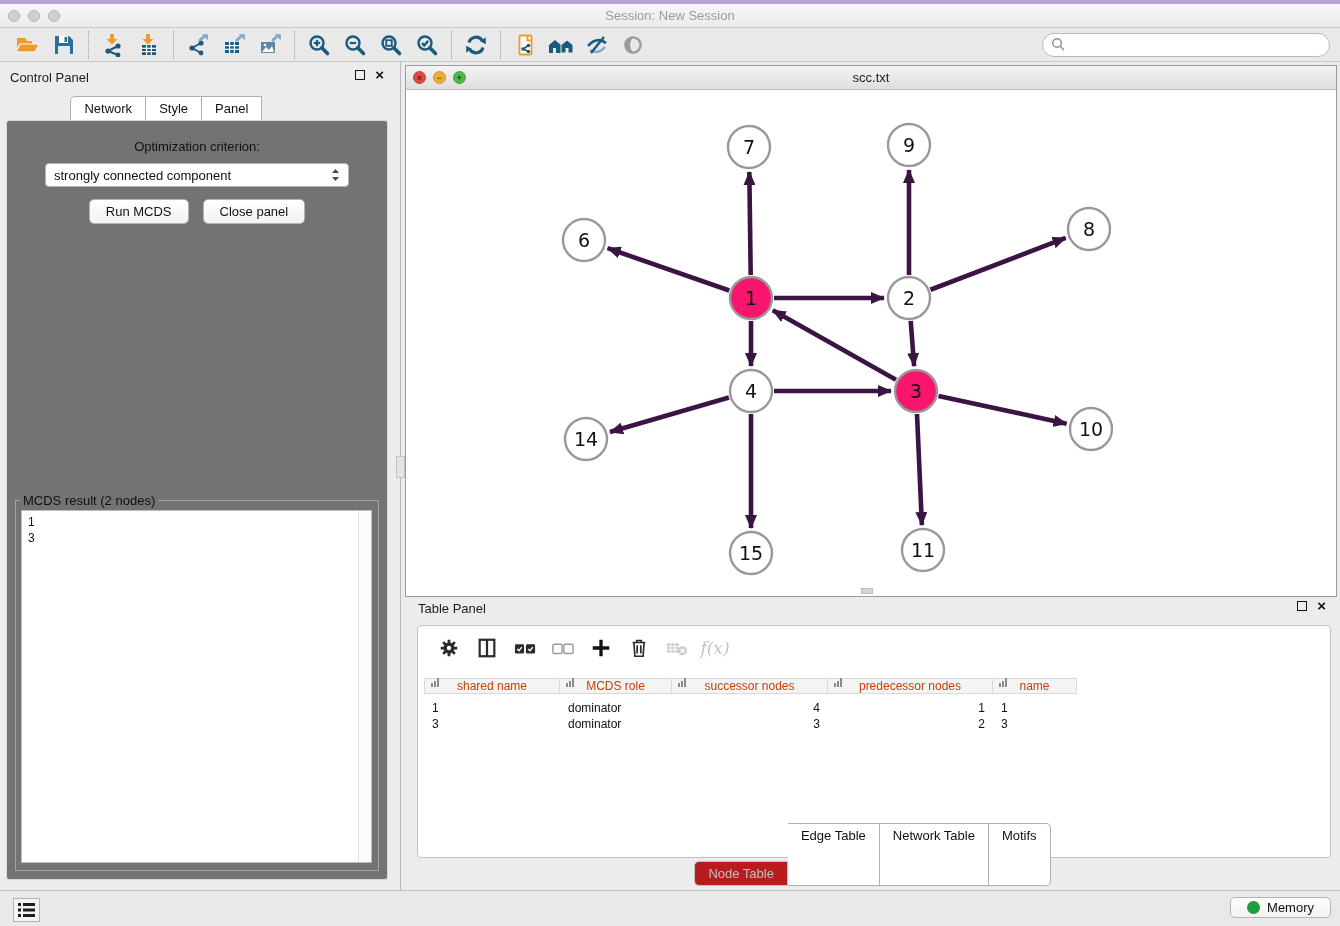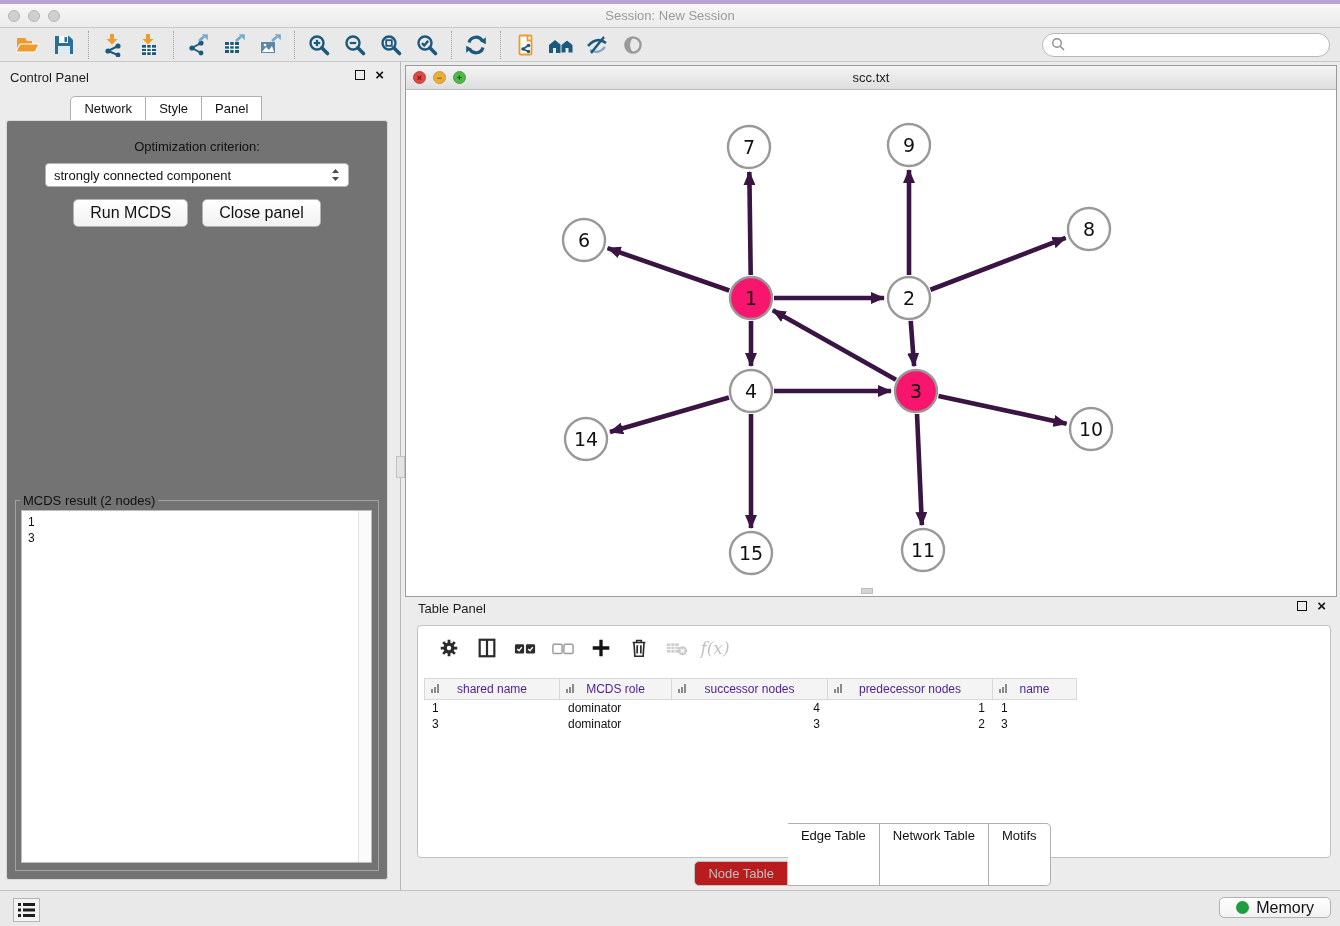--- a/index.html
+++ b/index.html
@@ -38,21 +38,21 @@
   .seg:first-child { border-left:1px solid #b0b0b0; border-radius:5px 0 0 5px; }
   .seg:last-child { border-radius:0 5px 5px 0; }
   .seg.active { background:#b91c1c; color:#c0c0c0; border-color:#c2c2c2;margin-top:38px; }
   #cp-content { position:absolute; left:6px; right:10px; top:58px; bottom:10px; background:#737373;
     border:1px solid #dadada; border-radius:3px; }
   #opt-label { position:absolute; top:18px; width:100%; text-align:center; font-size:13px; color:#111; }
   #criterion-select { position:absolute; left:38px; right:38px; top:42px; height:24px; background:#fff;
     border:1px solid #b5b5b5; border-radius:4px; display:flex; align-items:center; padding:0 8px; cursor:pointer; }
   #criterion-select .val { flex:1; font-size:13px; color:#111; }
   .btn { background:linear-gradient(#ffffff,#f2f2f2); border:1px solid #b3b3b3; border-radius:5px;
-    font-size:16px; padding:4px 16px; color:#111; cursor:pointer; font-family:"Liberation Sans",sans-serif; }
+    font-size:13px; padding:4px 16px; color:#111; cursor:pointer; font-family:"Liberation Sans",sans-serif; }
   #cp-buttons { position:absolute; top:78px; width:100%; display:flex; justify-content:center; gap:14px; }
   #result-fieldset { position:absolute; left:8px; right:8px; top:372px; bottom:8px;
     border:1px solid #a3a3a3; background:transparent; }
   #result-fieldset legend { font-size:13px; color:#111; margin-left:4px; padding:0 3px; }
   #result-view { position:absolute; left:5px; right:6px; top:2px; bottom:7px; background:#fff; border:1px solid #bcbcbc; }
   #result-text { font-family:"Liberation Sans",sans-serif; font-size:12px; line-height:16px; padding:3px 6px; color:#111; white-space:pre; }
   #result-scrollbar { position:absolute; right:0; top:0; bottom:0; width:13px; background:#fbfbfb; border-left:1px solid #e3e3e3; }
 
   
   #v-divider { left:400px; top:62px; width:1px; bottom:36px; background:#b8b8b8; }
@@ -73,22 +73,22 @@
 
   
   #table-panel { left:405px; top:597px; right:0; bottom:36px; background:#ececec; }
   #tp-header { position:absolute; left:0; right:8px; top:0; height:24px; }
   #tp-title { position:absolute; left:13px; top:4px; font-size:13px; color:#1c1c1c; }
   #tp-card { position:absolute; left:12px; right:9px; top:28px; height:233px; background:#fff;
     border:1px solid #c2c2c2; border-radius:4px; overflow:hidden; }
   #tp-toolbar { position:absolute; left:0; top:0; right:0; height:44px; display:flex; align-items:center; padding-left:14px; gap:4px; }
   #tp-toolbar .tbtn { width:34px; }
   #node-table-header { position:absolute; left:6px; right:0; top:52px; height:22px; display:flex; }
-  .th { position:relative; background:#f4f4f4; border:1px solid #d9d9d9; border-left:none; height:22px;
-    display:flex; align-items:center; justify-content:center; font-size:12px; color:#4c1d95; cursor:pointer; }
+  .th { position:relative; background:#f4f4f4; border:1px solid #d9d9d9; border-left:none; height:16px;
+    display:flex; align-items:center; justify-content:center; font-size:12px; color:#c2410c; cursor:pointer; }
   .th:first-child { border-left:1px solid #d9d9d9; }
   .sorticon { position:absolute; left:6px; bottom:6px; width:10px; height:9px;
     background:
       linear-gradient(#8b8b8b,#8b8b8b) 0 100%/2px 4px no-repeat,
       linear-gradient(#8b8b8b,#8b8b8b) 3px 100%/2px 6px no-repeat,
       linear-gradient(#8b8b8b,#8b8b8b) 6px 100%/2px 9px no-repeat; }
   #node-table-body { position:absolute; left:6px; right:0; top:74px; bottom:0; }
   .trow { display:flex; height:16px; }
   .td { font-size:12px; color:#111; padding:0 8px; line-height:16px; overflow:hidden; }
   #tp-tabs { position:absolute; left:0; right:0; bottom:4px; display:flex; justify-content:center; }

